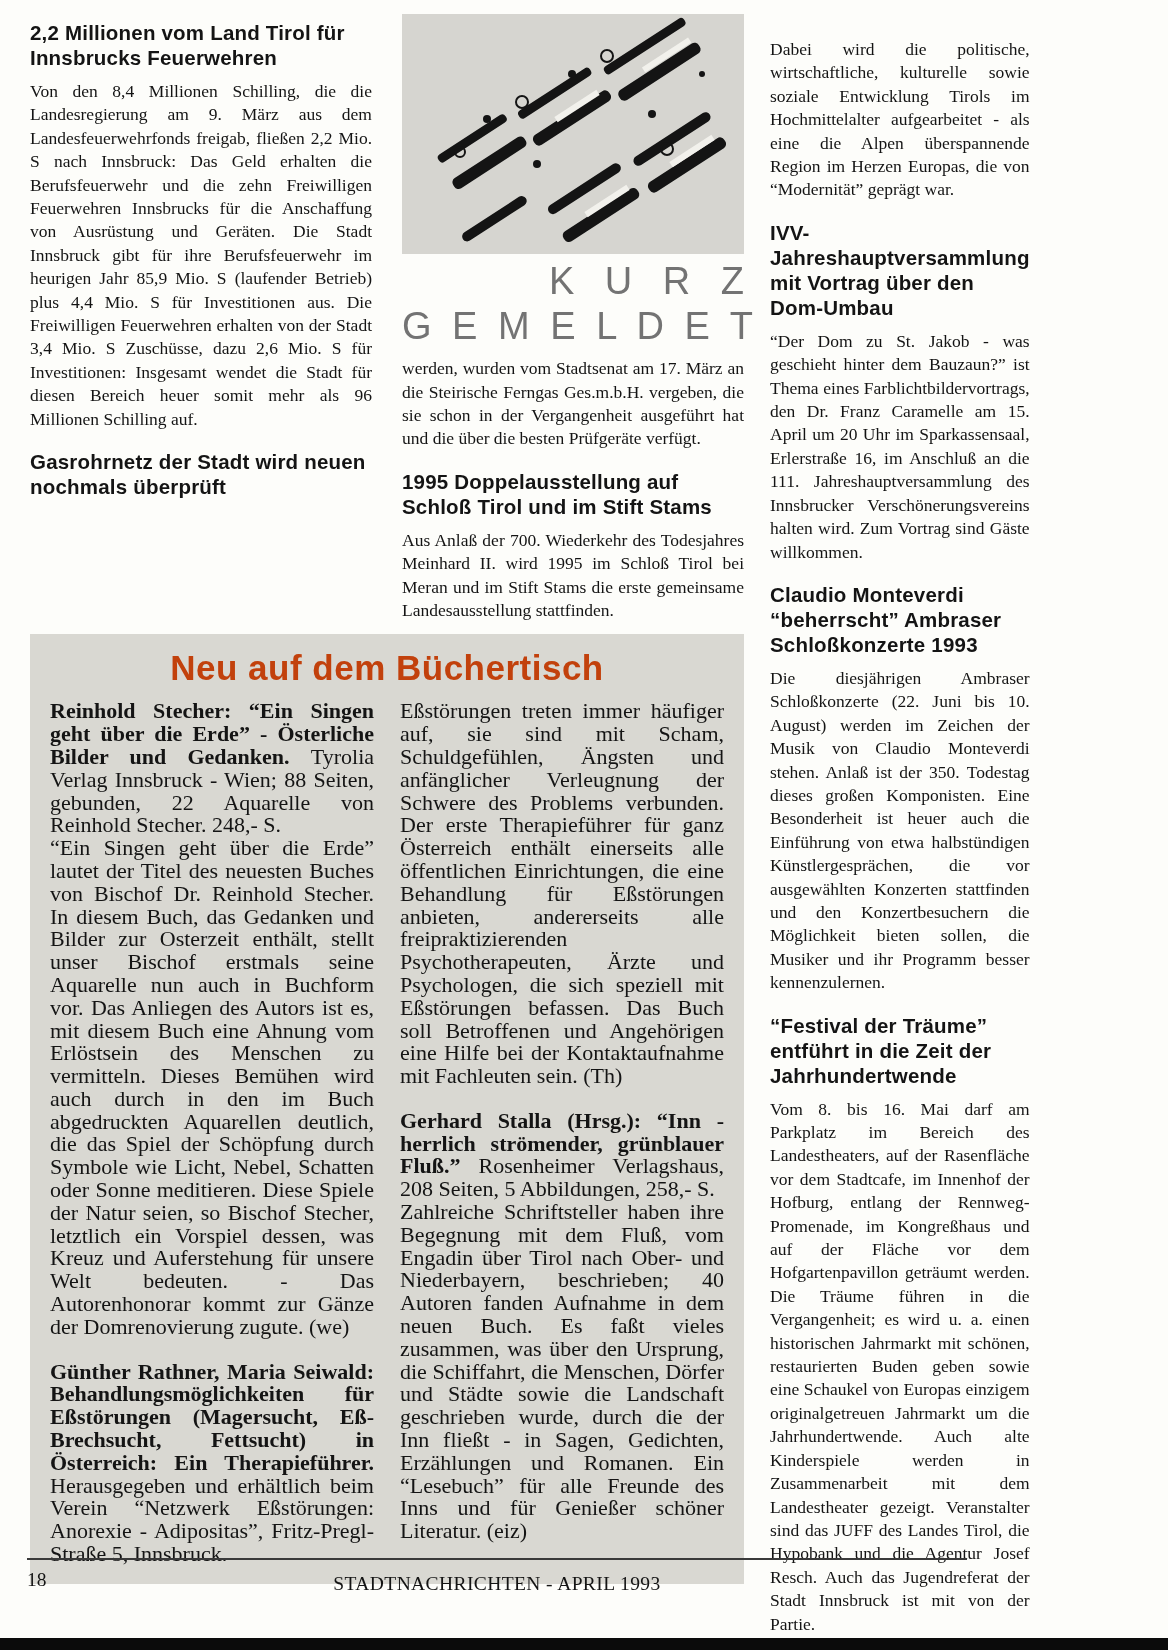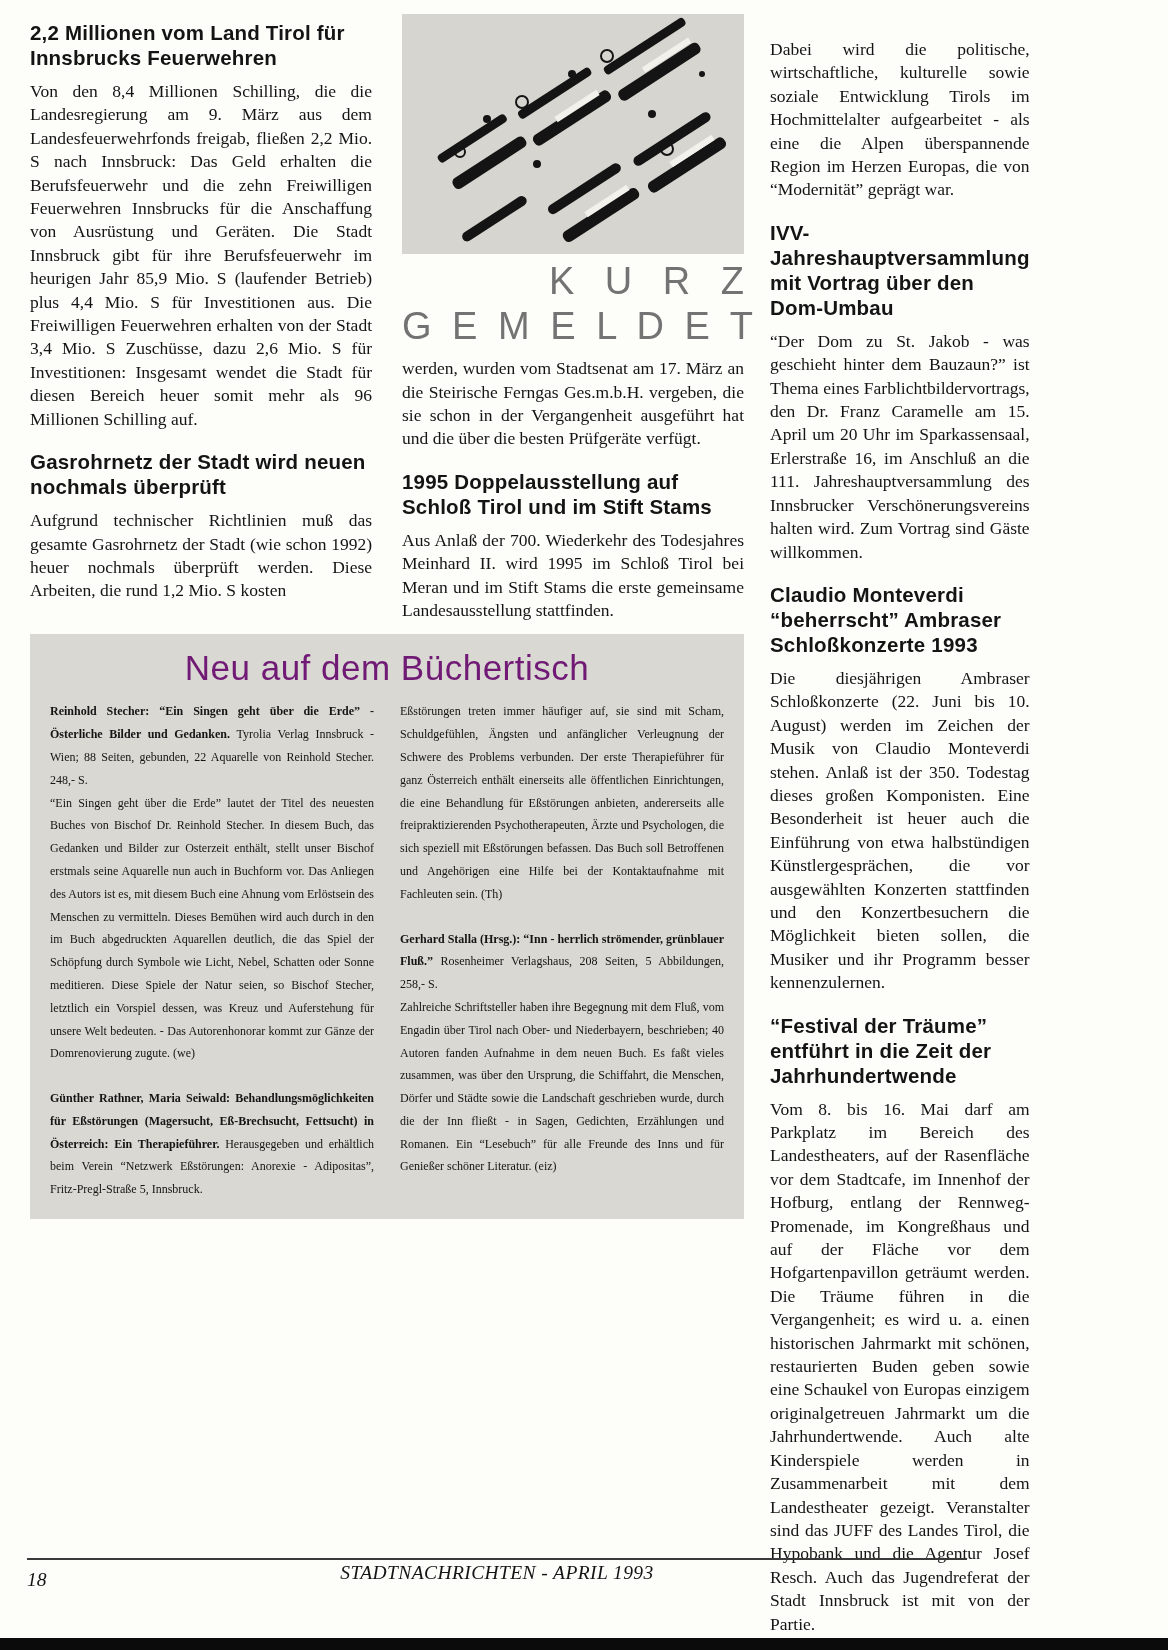--- a/index.html
+++ b/index.html
@@ -57,47 +57,46 @@
   .kurz-box p.body { margin-top:10px; }
 
   
   .buch-box {
     background:#d9d8d2;
     margin-top:12px;
     padding:14px 20px 18px 20px;
   }
   .buch-title {
     font-family:"Liberation Sans", sans-serif;
-    font-weight:normal;
+    font-weight:bold;
     font-size:35px;
     line-height:40px;
     text-align:center;
     letter-spacing:0.5px;
     margin-bottom:12px;
-    color:#701a75;
+    color:#c2410c;
   }
   .buch-cols { display:flex; gap:26px; }
   .buch-col { width:324px; }
   .buch-col p {
-    font-size:12px;
+    font-size:22px;
     line-height:22.8px;
     text-align:justify;
     hyphens:auto;
   }
   .gap { margin-top:22px; }
   .lead { font-weight:bold; }
   .lead::after { content:" "; }
 
   
   .footer {
     position:absolute;
     left:27px; right:27px; top:1558px;
     border-top:2px solid #3a3a3a;
-    padding-top:2px;
-    font-style:italic;
+    padding-top:13px;
     font-size:19.5px;
   }
   .footer .pagenum { position:absolute; left:0; top:9px; }
   .footer .journal { display:block; text-align:center; letter-spacing:0.4px; }
 
   .bottom-bar {
     position:absolute; left:0; bottom:0;
     width:1168px; height:12px;
     background:#0b0b0b;
   }
@@ -108,21 +107,20 @@
 <div class="page">
   <div class="main">
 
     <div class="left-two">
       <div class="top-row">
 
         <div class="colw">
           <h2 class="headline first">2,2 Millionen vom Land Tirol für Innsbrucks Feuerwehren</h2>
           <p class="body">Von den 8,4 Millionen Schilling, die die Landesregierung am 9. März aus dem Landesfeuerwehrfonds freigab, fließen 2,2 Mio. S nach Innsbruck: Das Geld erhalten die Berufsfeuerwehr und die zehn Freiwilligen Feuerwehren Innsbrucks für die Anschaffung von Ausrüstung und Geräten. Die Stadt Innsbruck gibt für ihre Berufsfeuerwehr im heurigen Jahr 85,9 Mio. S (laufender Betrieb) plus 4,4 Mio. S für Investitionen aus. Die Freiwilligen Feuerwehren erhalten von der Stadt 3,4 Mio. S Zuschüsse, dazu 2,6 Mio. S für Investitionen: Insgesamt wendet die Stadt für diesen Bereich heuer somit mehr als 96 Millionen Schilling auf.</p>
           <h2 class="headline">Gasrohrnetz der Stadt wird neuen nochmals überprüft</h2>
-          <p class="body">Aufgrund technischer Richtlinien muß das gesamte Gasrohrnetz der Stadt (wie schon 1992) heuer nochmals überprüft werden. Diese Arbeiten, die rund 1,2 Mio. S kosten</p>
         </div>
 
         <div class="colw kurz-box">
           <svg class="kurz-art" viewBox="0 0 342 240" aria-hidden="true">
             <rect width="342" height="240" fill="#d6d5d0"></rect>
             <g fill="#141414">
               <rect x="195" y="28" width="95" height="9" rx="4" transform="rotate(-33 242 32)"></rect>
               <rect x="210" y="52" width="95" height="12" rx="5" transform="rotate(-33 257 58)"></rect>
               <rect x="110" y="75" width="85" height="9" rx="4" transform="rotate(-33 152 79)"></rect>
               <rect x="125" y="98" width="90" height="12" rx="5" transform="rotate(-33 170 104)"></rect>

